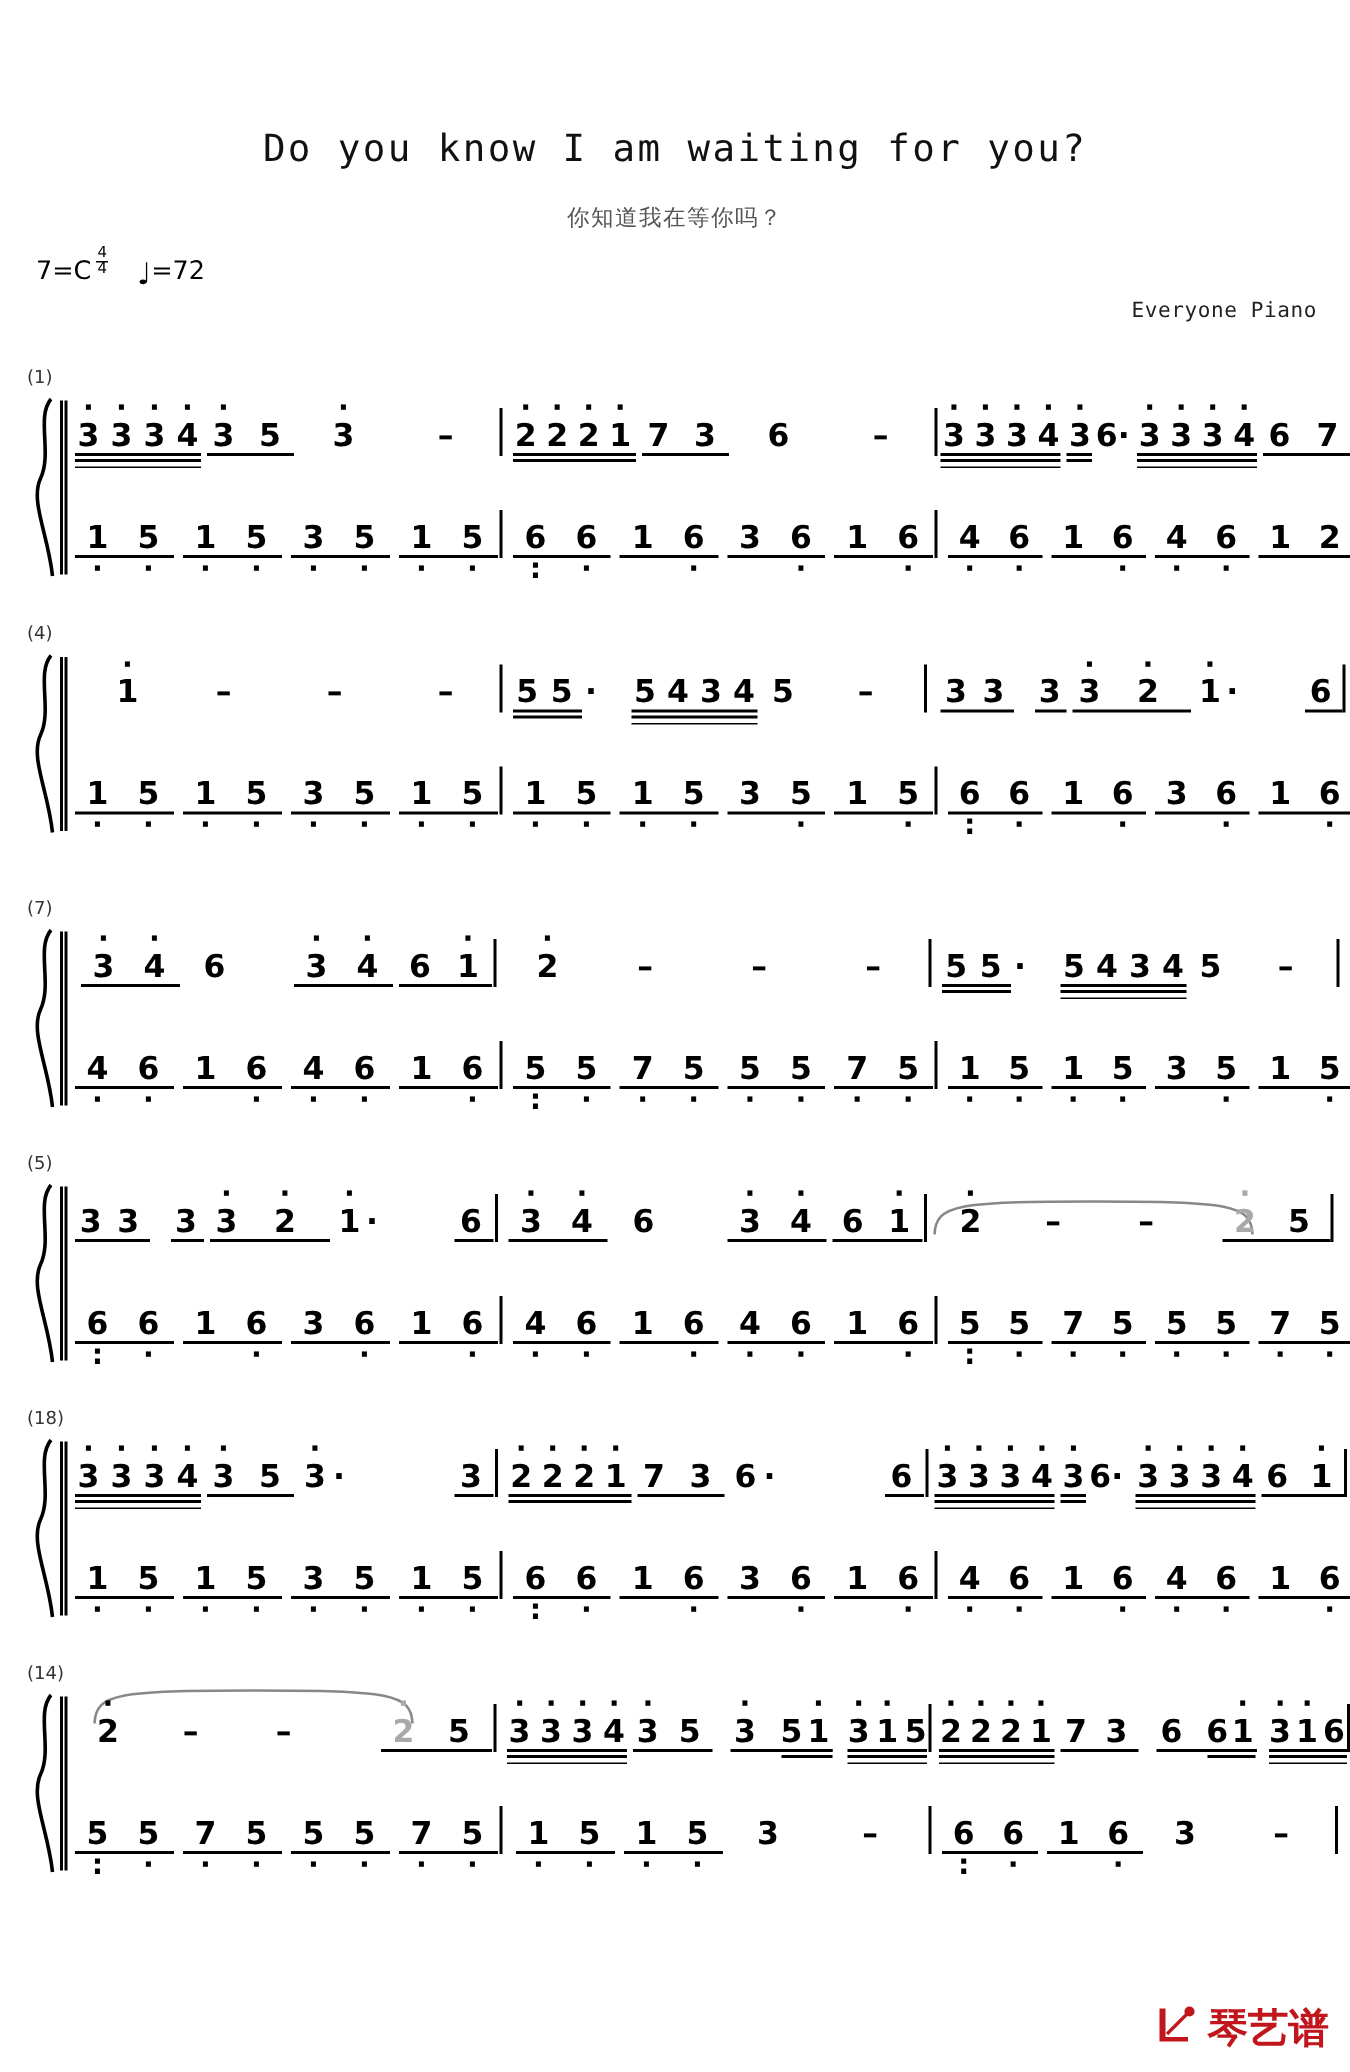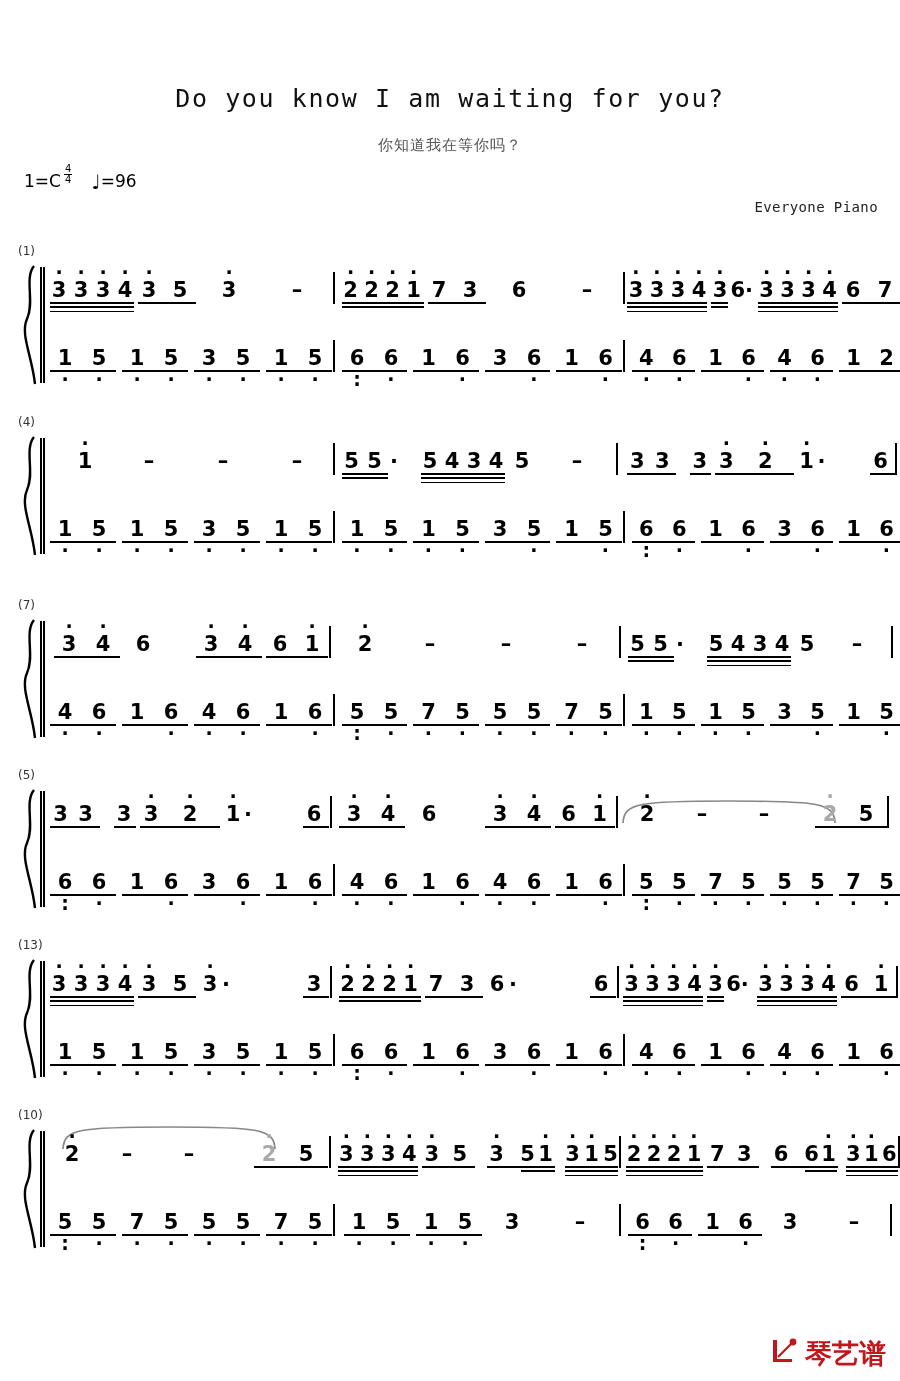--- a/index.html
+++ b/index.html
@@ -140,28 +140,28 @@
   .tie{position:absolute;pointer-events:none;}
   .tie svg{display:block;}
 </style>
 </head>
 <body>
 
 <div id="title">Do you know I am waiting for you?</div>
 <div id="subtitle">你知道我在等你吗？</div>
 
 <div id="keysig">
-  <span>1=C</span>
+  <span>7=C</span>
   <span class="frac">
     <span class="num">4</span>
     <span class="den">4</span>
   </span>
   <span class="tempo">
     <span class="qnote">♩</span>
-    <span>=96</span>
+    <span>=72</span>
   </span>
 </div>
 
 <div id="credit">Everyone Piano</div>
 
 <div class="system" id="sys1" style="top:244px;">
   <div class="sysnum">(1)</div>
   <div class="stavewrap">
     <div class="brace">
       <svg width="22" height="122" viewBox="0 0 22 122">
@@ -1194,21 +1194,21 @@
               </span>
           </span>
         </div>
         <span class="endbar"></span>
       </div>
     </div>
   </div>
 </div>
 
 <div class="system" id="sys5" style="top:938px;">
-  <div class="sysnum">(13)</div>
+  <div class="sysnum">(18)</div>
   <div class="stavewrap">
     <div class="brace">
       <svg width="22" height="122" viewBox="0 0 22 122">
           <path d="M16 2 C6 14 17 38 9 55 C2 70 14 92 17 120" fill="none" stroke="#000" stroke-width="2.4"></path>
         </svg>
     </div>
     <div class="leftbar">
         <i class="a"></i>
         <i class="b"></i>
       </div>
@@ -1501,21 +1501,21 @@
               </span>
           </span>
         </div>
         <span class="endbar"></span>
       </div>
     </div>
   </div>
 </div>
 
 <div class="system" id="sys6" style="top:1108px;">
-  <div class="sysnum">(10)</div>
+  <div class="sysnum">(14)</div>
   <div class="tie" style="left:60px;top:16px;">
     <svg width="218" height="26" viewBox="0 0 218 26">
         <path d="M3 25 C4 5 18 3 109 3 C200 3 214 5 215 25" fill="none" stroke="#888" stroke-width="1.7"></path>
       </svg>
   </div>
   <div class="stavewrap">
     <div class="brace">
       <svg width="22" height="122" viewBox="0 0 22 122">
           <path d="M16 2 C6 14 17 38 9 55 C2 70 14 92 17 120" fill="none" stroke="#000" stroke-width="2.4"></path>
         </svg>

